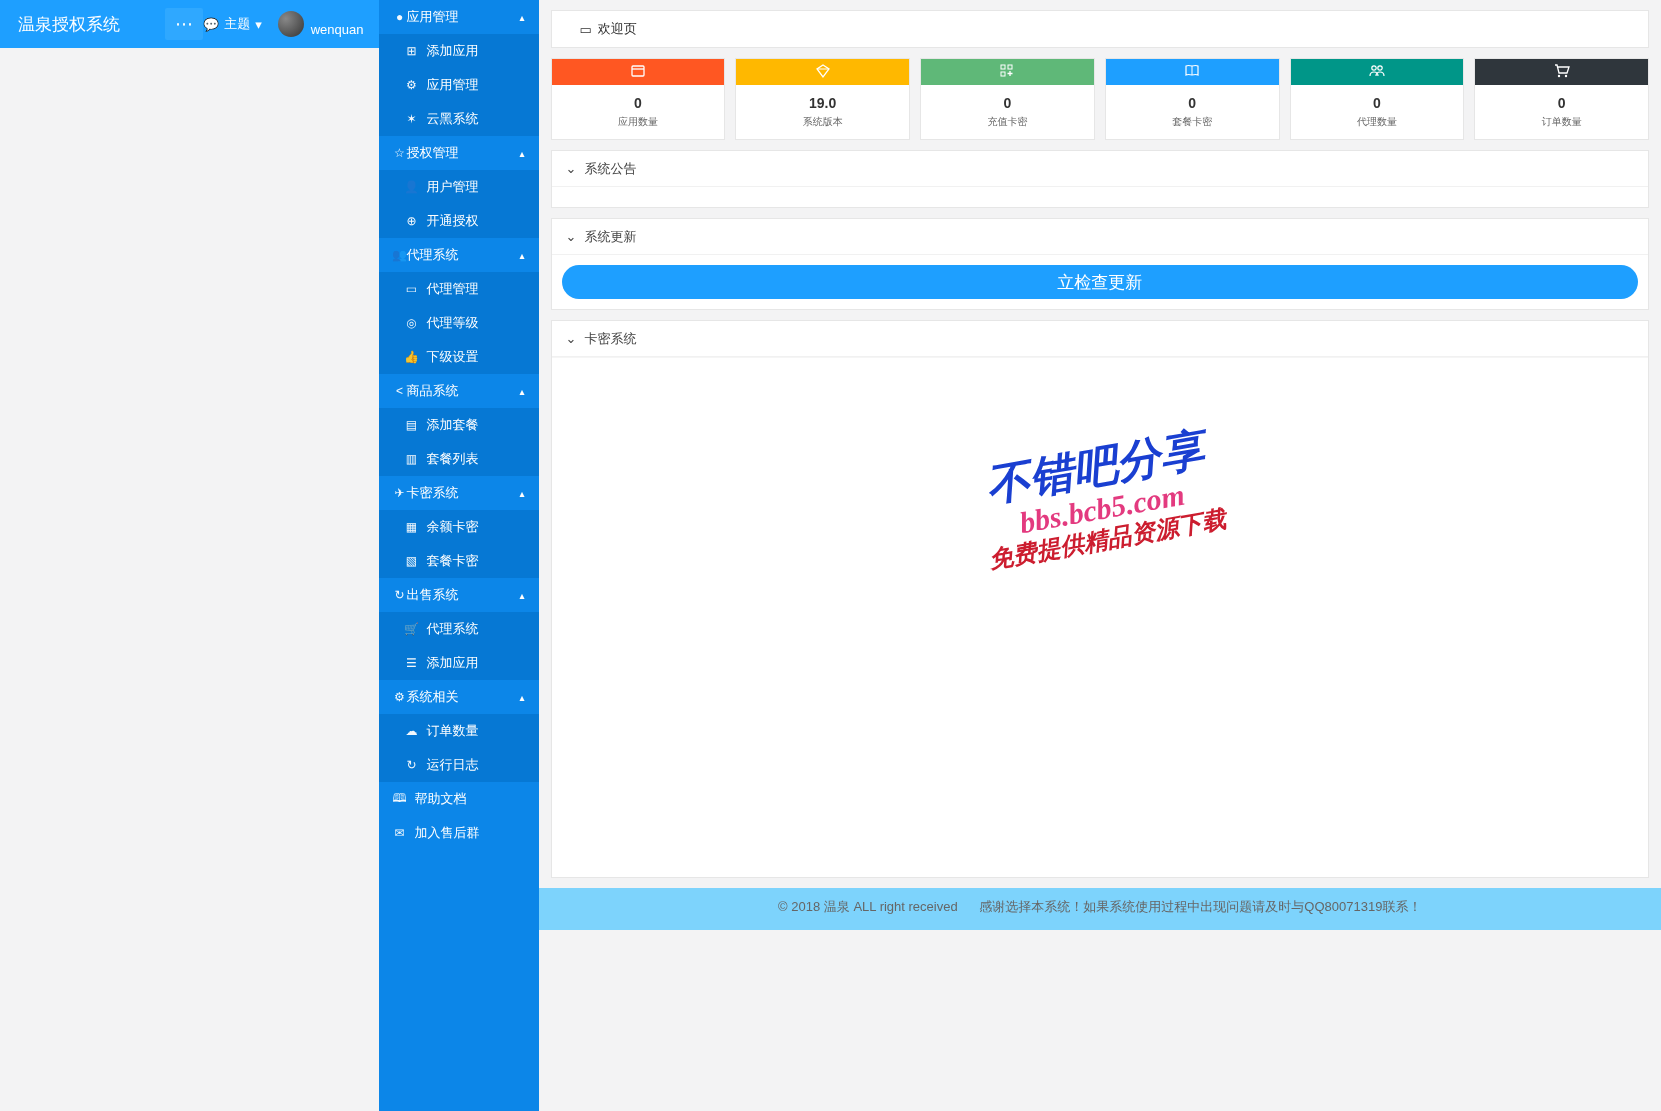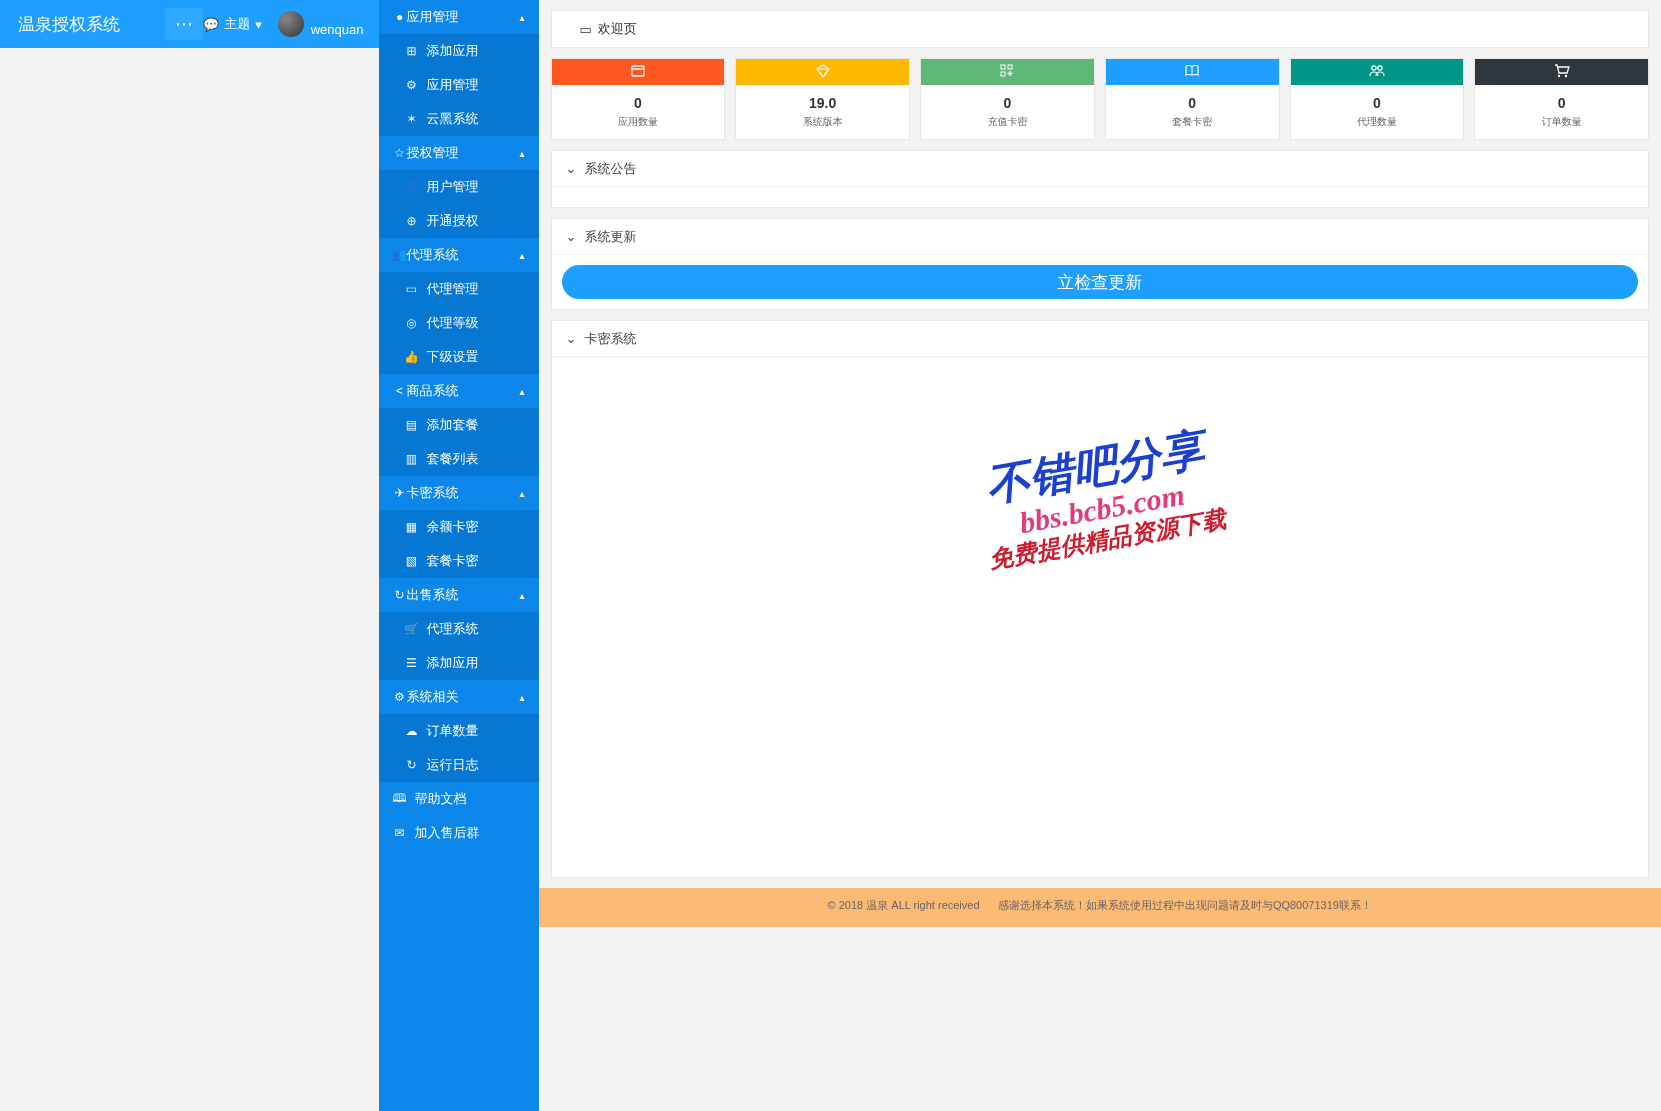--- a/index.html
+++ b/index.html
@@ -47,21 +47,21 @@
 .check-btn { width: 100%; height: 34px; background: #1E9FFF; color: #fff; border: none; border-radius: 18px; font-size: 17px; cursor: pointer; }
 .log-area { height: 520px; background: #fff; position:relative; border-top:1px solid #f5f5f5;}
 
 
 .wm { position: absolute; left: 50%; top: 80px; transform: translateX(-50%) rotate(-10deg); text-align:center; pointer-events:none; }
 .wm1 { font-family: "STKaiti","KaiTi",cursive; font-size: 44px; color: #1a3fd1; font-weight:bold; font-style:italic; }
 .wm2 { font-family: cursive; font-size: 30px; color: #e33a7f; font-weight:bold; font-style:italic; margin-top:-5px;}
 .wm3 { font-family: "STKaiti","KaiTi",cursive; font-size: 24px; color: #cc1d2f; font-weight:bold; font-style:italic; margin-top:-2px;}
 
 
-.footer { padding: 10px 0 14px 0; text-align: center; font-size: 11px; color: #666; background: #fdba74; }
+.footer { padding: 10px 0 14px 0; text-align: center; font-size: 13px; color: #666; background: #7dd3fc; }
 
 
 .svg-ico{width:16px;height:16px;fill:currentColor;}
 </style>
 </head>
 <body>
 
 <div class="app">
   <div class="header">
     <div class="logo">温泉授权系统</div>

